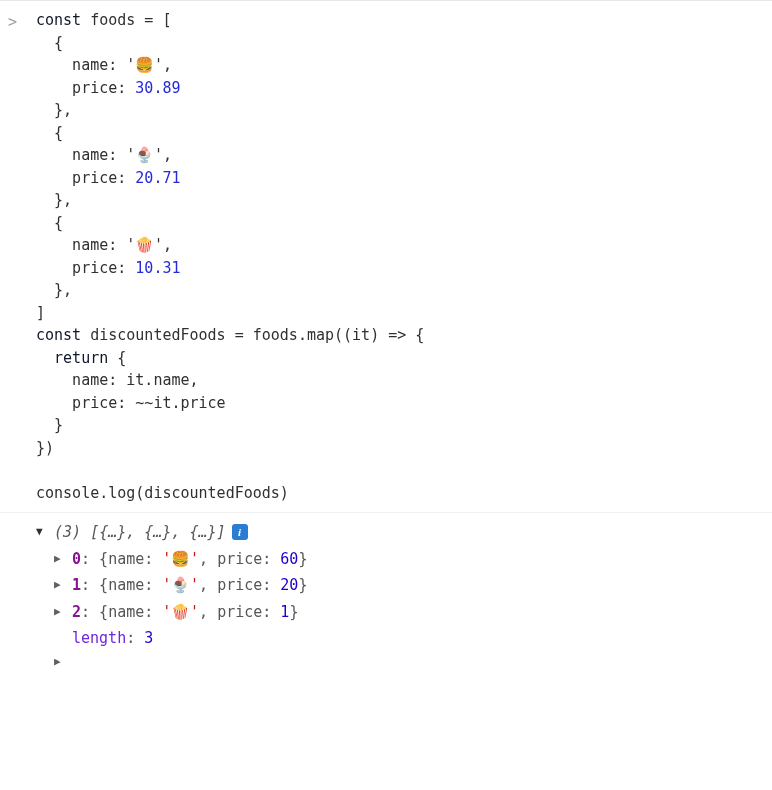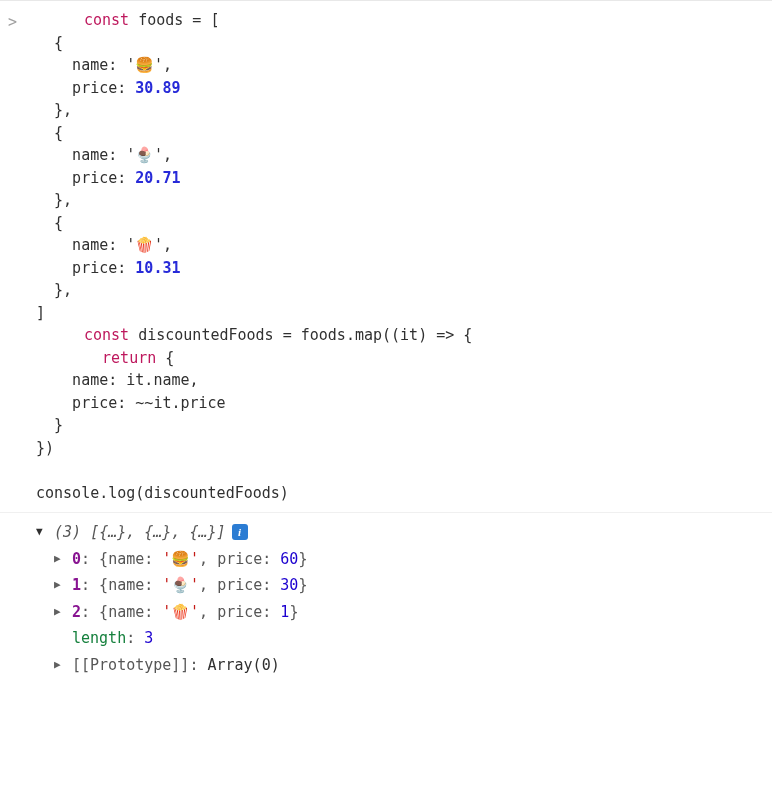--- a/index.html
+++ b/index.html
@@ -25,22 +25,22 @@
       color: #a0a0a0;
       width: 28px;
       flex-shrink: 0;
       text-align: left;
       padding-top: 2px;
     }
     .code-block {
       white-space: pre;
       font-family: inherit;
     }
-    .keyword { color: #be185d; margin-left: 48px; }
-    .number { color: #272ad8; font-weight: bold; }
+    .keyword { color: #0f172a; }
+    .number { color: #272ad8; }
     .string { color: #303030; }
     .output-block {
       padding: 6px 8px 6px 36px;
       border-top: 1px solid #f0f0f0;
       margin-top: 4px;
     }
     .output-line {
       display: flex;
       align-items: center;
       gap: 6px;
@@ -74,21 +74,21 @@
       font-family: Georgia, serif;
       font-weight: bold;
     }
     .indented {
       padding-left: 18px;
     }
     .obj-index { color: #881391; font-weight: bold; }
     .obj-prop { color: #565656; }
     .obj-str { color: #c41a16; }
     .obj-num { color: #1c00cf; }
-    .length-label { color: #15803d; margin-top: 26px; }
+    .length-label { color: #6d28d9; margin-top: 26px; }
     .proto-label { color: #565656; }
     .divider-top {
       border-top: 1px solid #e8e8e8;
       margin-top: -8px;
       padding-top: 8px;
     }
   </style>
 </head>
 <body>
 
@@ -105,36 +105,33 @@
     </span>
     <span class="info-badge">i</span>
   </div>
   <div class="indented" id="output-items">
       <div class="output-line">
         <span class="disclosure">▶</span>
         <span><span class="obj-index">0</span><span class="obj-prop">: </span><span class="obj-prop">{</span><span class="obj-prop">name: </span><span class="obj-str">'🍔'</span><span class="obj-prop">, </span><span class="obj-prop">price: </span><span class="obj-num">60</span><span class="obj-prop">}</span></span>
       </div>
       <div class="output-line">
         <span class="disclosure">▶</span>
-        <span><span class="obj-index">1</span><span class="obj-prop">: </span><span class="obj-prop">{</span><span class="obj-prop">name: </span><span class="obj-str">'🍨'</span><span class="obj-prop">, </span><span class="obj-prop">price: </span><span class="obj-num">30</span><span class="obj-prop">}</span></span>
+        <span><span class="obj-index">1</span><span class="obj-prop">: </span><span class="obj-prop">{</span><span class="obj-prop">name: </span><span class="obj-str">'🍨'</span><span class="obj-prop">, </span><span class="obj-prop">price: </span><span class="obj-num">20</span><span class="obj-prop">}</span></span>
       </div>
       <div class="output-line">
         <span class="disclosure">▶</span>
         <span><span class="obj-index">2</span><span class="obj-prop">: </span><span class="obj-prop">{</span><span class="obj-prop">name: </span><span class="obj-str">'🍿'</span><span class="obj-prop">, </span><span class="obj-prop">price: </span><span class="obj-num">1</span><span class="obj-prop">}</span></span>
       </div>
     </div>
   <div class="indented">
     <div class="output-line">
       <span class="disclosure"></span>
       <span>
         <span class="length-label">length</span><span class="obj-prop">: </span><span class="obj-num">3</span>
       </span>
     </div>
   </div>
   <div class="indented">
     <div class="output-line">
       <span class="disclosure">▶</span>
-      <span>
-        <span class="proto-label">[[Prototype]]</span><span class="obj-prop">: </span><span>Array(0)</span>
-      </span>
     </div>
   </div>
 </div>
 
 </body></html>

